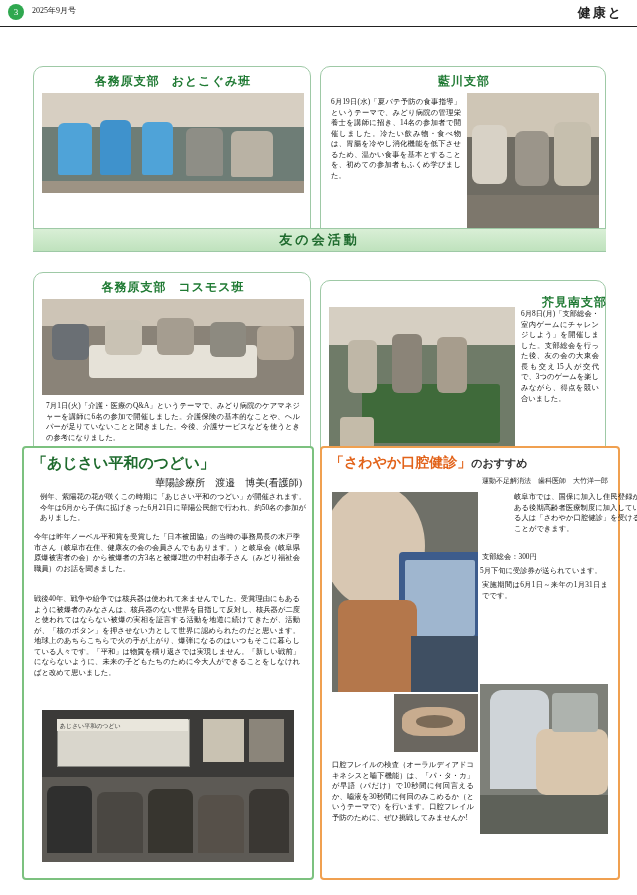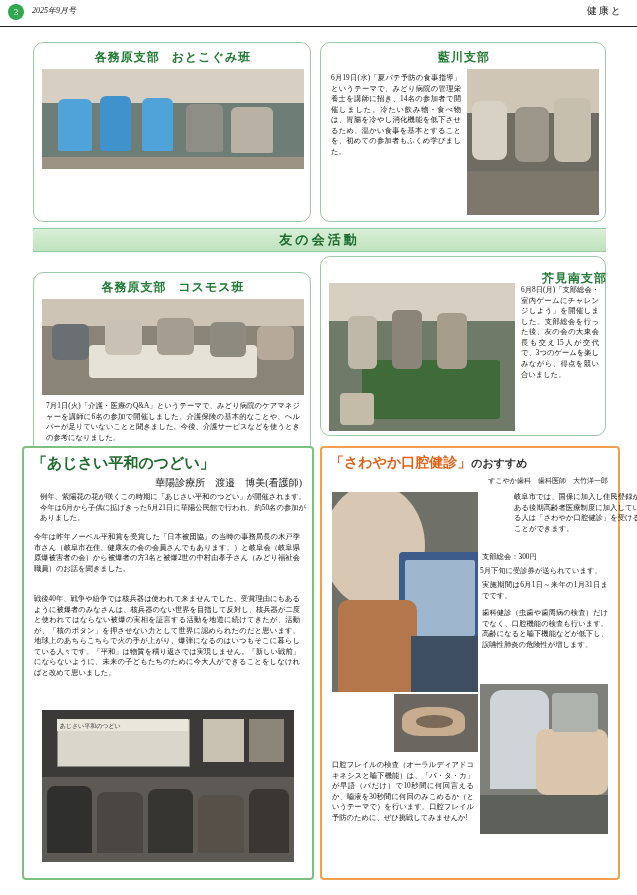--- a/index.html
+++ b/index.html
@@ -15,27 +15,27 @@
 
   
   .hdr{
     position:absolute;left:0;top:0;width:637px;height:26px;
     border-bottom:1.5px solid #222;
   }
   .hdr .pageno{
     position:absolute;left:8px;top:4px;width:16px;height:16px;border-radius:50%;
     background:#2fa84f;color:#fff;font-size:9px;line-height:16px;text-align:center;
   }
-  .hdr .issue{position:absolute;left:32px;top:5px;font-size:8px;color:#222;font-style:italic;}
-  .hdr .bookname{position:absolute;right:14px;top:4px;font-size:10px;color:#222;letter-spacing:2px;}
+  .hdr .issue{position:absolute;left:32px;top:5px;font-size:8px;color:#222;}
+  .hdr .bookname{position:absolute;right:14px;top:4px;font-size:13px;color:#222;letter-spacing:2px;font-weight:bold;}
 
   
   .panel{position:absolute;box-sizing:border-box;}
   .frame{
-    border:1px solid #9ec9a6;border-radius:10px;background:#fff;
+    border:1px solid #9ec9a6;border-radius:10px;background:#fff;margin-top:24px;
   }
 
   .sect-title{
     text-align:center;font-weight:bold;color:#1f7a33;
     font-size:12px;letter-spacing:1px;
   }
   .sect-title .sp{display:inline-block;width:12px;}
 
   .body-text{
     font-size:7.3px;line-height:1.45;color:#111;text-align:justify;
@@ -119,21 +119,21 @@
       <div style="position:absolute;left:66%;top:20%;width:28%;height:44%;background:#c6bfae;border-radius:8px;"></div>
       <div style="position:absolute;left:0;bottom:0;right:0;height:30%;background:#7d776c;"></div>
     </div>
     <div class="cap body-text" style="left:10px;top:30px;width:130px;">6月19日(水)「夏バテ予防の食事指導」というテーマで、みどり病院の管理栄養士を講師に招き、14名の参加者で開催しました。冷たい飲み物・食べ物は、胃腸を冷やし消化機能を低下させるため、温かい食事を基本とすることを、初めての参加者もふくめ学びました。</div>
   </div>
 
   <div class="banner">
     <span>友の会活動</span>
   </div>
 
-  <div class="panel frame" style="left:33px;top:272px;width:278px;height:227px;">
+  <div class="panel frame" style="left:33px;top:248px;width:278px;height:227px;">
     <div class="sect-title" style="position:absolute;left:0;top:6px;width:278px;">
       <span>各務原支部</span><span class="sp"></span><span>コスモス班</span>
     </div>
     <div class="photo" style="left:8px;top:26px;width:262px;height:96px;background:#9b958b;">
       <div style="position:absolute;left:0;top:0;right:0;height:28%;background:#cdc4b6;"></div>
       <div style="position:absolute;left:0;top:28%;right:0;bottom:0;background:#8a8378;"></div>
       <div style="position:absolute;left:18%;top:48%;width:64%;height:34%;background:#e6e2d8;border-radius:4px;"></div>
       <div style="position:absolute;left:4%;top:26%;width:14%;height:38%;background:#6a6f74;border-radius:6px;"></div>
       <div style="position:absolute;left:24%;top:22%;width:14%;height:36%;background:#c9c2b4;border-radius:6px;"></div>
       <div style="position:absolute;left:44%;top:20%;width:14%;height:38%;background:#a59d90;border-radius:6px;"></div>
@@ -180,27 +180,26 @@
       <div style="position:absolute;left:42%;top:52%;width:18%;height:42%;background:#37352f;border-radius:8px 8px 0 0;"></div>
       <div style="position:absolute;left:62%;top:56%;width:18%;height:38%;background:#565049;border-radius:8px 8px 0 0;"></div>
       <div style="position:absolute;left:82%;top:52%;width:16%;height:42%;background:#3a3733;border-radius:8px 8px 0 0;"></div>
     </div>
   </div>
 
   <div class="orangepanel">
     <div class="ttl">
       <span>「さわやか口腔健診」</span><span class="sm">のおすすめ</span>
     </div>
-    <div class="byline">すこやか歯科　歯科医師　大竹洋一郎</div>
+    <div class="byline">運動不足解消法　歯科医師　大竹洋一郎</div>
 
     <div class="cap body-text" style="left:160px;top:44px;width:126px;margin-left:32px;">岐阜市では、国保に加入し住民登録がある後期高齢者医療制度に加入している人は「さわやか口腔健診」を受けることができます。</div>
     <div class="cap body-text" style="left:160px;top:104px;width:126px;">支部総会：300円</div>
     <div class="cap body-text" style="left:158px;top:118px;width:126px;">5月下旬に受診券が送られています。</div>
     <div class="cap body-text" style="left:160px;top:132px;width:126px;">実施期間は6月1日～来年の1月31日までです。</div>
-    <div class="cap body-text" style="left:160px;top:160px;width:126px;">歯科健診（虫歯や歯周病の検査）だけでなく、口腔機能の検査も行います。高齢になると嚙下機能などが低下し、誤嚥性肺炎の危険性が増します。</div>
 
     <div class="photo" style="left:10px;top:44px;width:146px;height:200px;background:#7a7a76;">
       <div style="position:absolute;left:0;top:0;right:0;bottom:0;background:#6f7068;"></div>
       <div style="position:absolute;left:-6%;top:-4%;width:70%;height:62%;background:#d8c7b2;border-radius:50%;"></div>
       <div style="position:absolute;left:46%;top:30%;width:56%;height:46%;background:#3d5c8c;border-radius:4px;"></div>
       <div style="position:absolute;left:50%;top:34%;width:48%;height:38%;background:#9fb6cf;border-radius:2px;"></div>
       <div style="position:absolute;left:4%;top:54%;width:54%;height:50%;background:#b4774b;border-radius:10px 10px 0 0;"></div>
       <div style="position:absolute;left:54%;top:72%;width:46%;height:30%;background:#3f4f62;"></div>
     </div>
 

